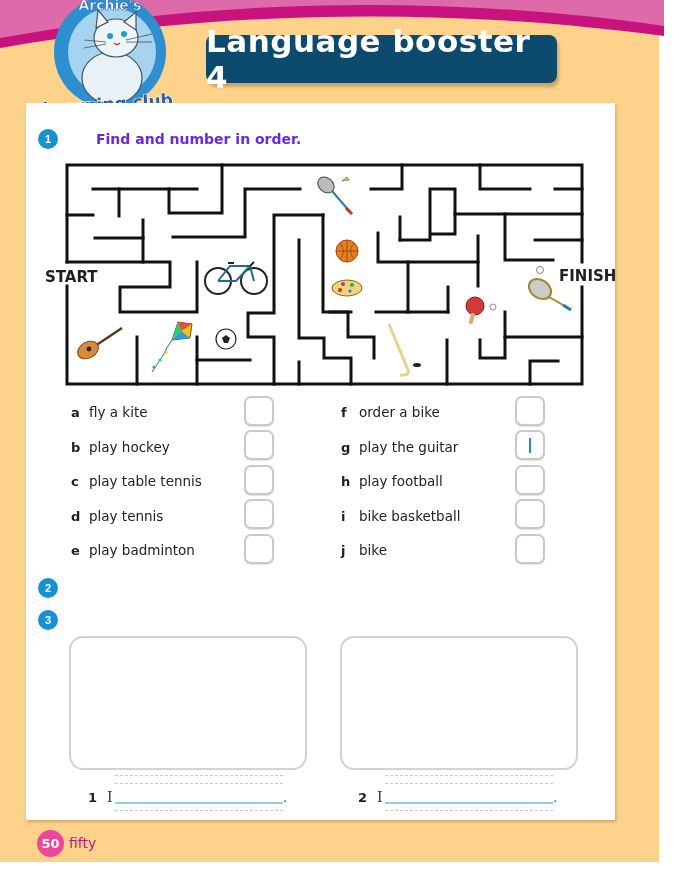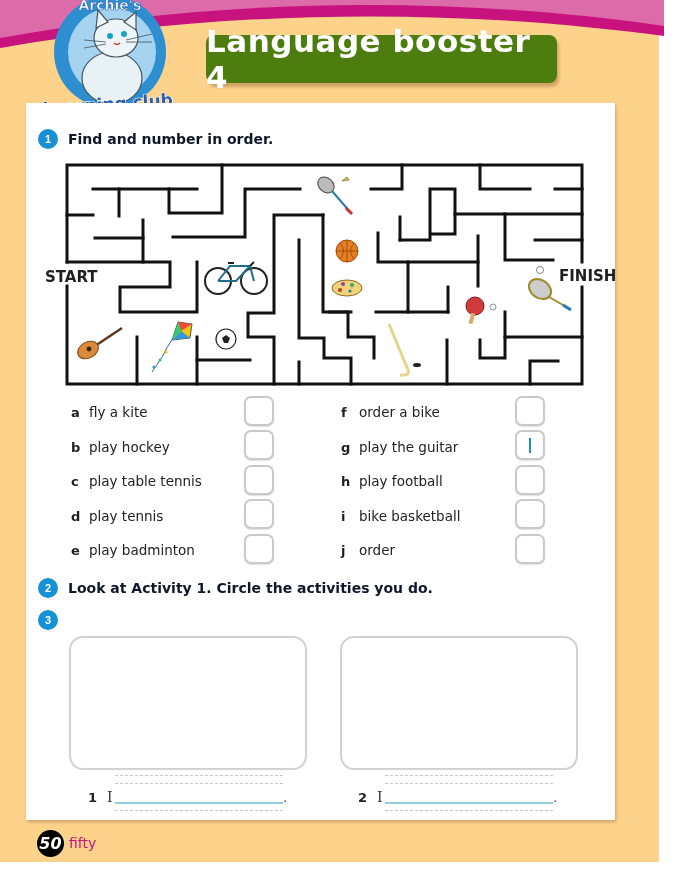--- a/index.html
+++ b/index.html
@@ -11,41 +11,41 @@
     background: #fdd28b;
   }
   .top-band {
     position: absolute; left: 0; top: 0; width: 664px; height: 60px; overflow: hidden;
   }
   .white-strip { position: absolute; left: 659px; top: 0; width: 20px; height: 869px; background: #fff; }
   .bottom-strip { position: absolute; left: 0; top: 862px; width: 679px; height: 7px; background: #fff; }
 
   .title-banner {
     position: absolute; left: 206px; top: 35px; width: 351px; height: 48px;
-    background: #4d7c0f; border-radius: 8px;
+    background: #0c4a6e; border-radius: 8px;
     box-shadow: 2px 4px 3px rgba(120,80,30,0.35);
     color: #ffffff; font-family: "DejaVu Sans", sans-serif; font-weight: bold;
     font-size: 31px; letter-spacing: 0.5px;
     display: flex; align-items: center; justify-content: center;
   }
 
   .logo { position: absolute; left: 40px; top: 0; width: 150px; height: 120px; }
 
   .sheet {
     position: absolute; left: 26px; top: 103px; width: 589px; height: 717px;
     background: #ffffff; box-shadow: 1px 2px 3px rgba(120,80,30,0.35);
   }
 
   .activity { position: absolute; display: flex; align-items: center; }
   .badge {
     width: 20px; height: 20px; border-radius: 50%; background: #1591d4;
     color: #fff; font-size: 11px; font-weight: bold; font-family: "Liberation Sans", sans-serif;
     display: flex; align-items: center; justify-content: center; margin-right: 10px;
   }
-  .instr { font-family: "DejaVu Sans", sans-serif; font-weight: bold; font-size: 14px; color: #0f172a; }
+  .instr { font-family: "DejaVu Sans", sans-serif; font-weight: bold; font-size: 14px; color: #6d28d9; margin-left: 28px; }
 
   .maze-svg { position: absolute; left: 0; top: 0; }
   .maze-label { position: absolute; font-family: "DejaVu Sans", sans-serif; font-weight: bold; font-size: 15px; color: #1f1f1f; }
 
   .item { position: absolute; display: flex; align-items: center; height: 20px; }
   .item .letter { width: 18px; font-weight: bold; font-size: 13px; color: #1f1f1f; font-family: "DejaVu Sans", sans-serif; }
   .item .text { font-size: 13.5px; color: #222; font-family: "DejaVu Sans", sans-serif; }
   .answer-box {
     position: absolute; width: 30px; height: 30px; border: 2px solid #c9c9c9; border-radius: 7px; background: #fff;
     box-shadow: 0 1px 1px rgba(0,0,0,0.12);
@@ -57,22 +57,22 @@
   .draw-box { position: absolute; width: 238px; height: 134px; border: 2px solid #d2d2d2; border-radius: 14px; background: #fff; }
   .write-line { position: absolute; width: 168px; height: 40px; }
   .write-line .dot { position: absolute; left: 0; width: 168px; height: 0; border-top: 1px dashed #c8c8c8; }
   .write-line .base { position: absolute; left: 0; top: 27px; width: 168px; height: 0; border-top: 2px solid #8fcfe0; }
   .write-num { position: absolute; font-weight: bold; font-size: 13px; color: #1f1f1f; font-family: "DejaVu Sans", sans-serif; }
   .write-i { position: absolute; font-size: 14px; color: #333; font-family: "DejaVu Serif", serif; }
   .write-dot { position: absolute; font-size: 13px; color: #333; }
 
   .page-num {
     position: absolute; left: 37px; top: 830px; width: 27px; height: 27px; border-radius: 50%;
-    background: #000000; color: #fff; font-size: 16px; font-weight: bold; font-family: "DejaVu Sans", sans-serif;
-    display: flex; align-items: center; justify-content: center; font-style: italic;
+    background: #ec4899; color: #fff; font-size: 13px; font-weight: bold; font-family: "DejaVu Sans", sans-serif;
+    display: flex; align-items: center; justify-content: center;
   }
   .page-word { position: absolute; left: 69px; top: 835px; color: #c8137f; font-size: 14px; font-family: "DejaVu Sans", sans-serif; }
 </style>
 </head>
 <body>
 
 <div class="page-bg"></div>
 <div class="white-strip"></div>
 <div class="bottom-strip"></div>
 
@@ -276,27 +276,26 @@
 <div class="answer-box" style="left:515px; top:465px;"></div>
 
 <div class="item" style="left:341px; top:506px;">
   <span class="letter">i</span>
   <span class="text">bike basketball</span>
 </div>
 <div class="answer-box" style="left:515px; top:499px;"></div>
 
 <div class="item" style="left:341px; top:540px;">
   <span class="letter">j</span>
-  <span class="text">order</span>
+  <span class="text">bike</span>
 </div>
 <div class="answer-box" style="left:515px; top:534px;"></div>
 
 <div class="activity" style="left:38px; top:578px;">
   <span class="badge">2</span>
-  <span class="instr">Look at Activity 1. Circle the activities you do.</span>
 </div>
 
 <div class="activity" style="left:38px; top:610px;">
   <span class="badge">3</span>
 </div>
 
 <div class="draw-box" style="left:69px; top:636px;"></div>
 <div class="draw-box" style="left:340px; top:636px;"></div>
 
 <span class="write-num" style="left:88px; top:790px;">1</span>

